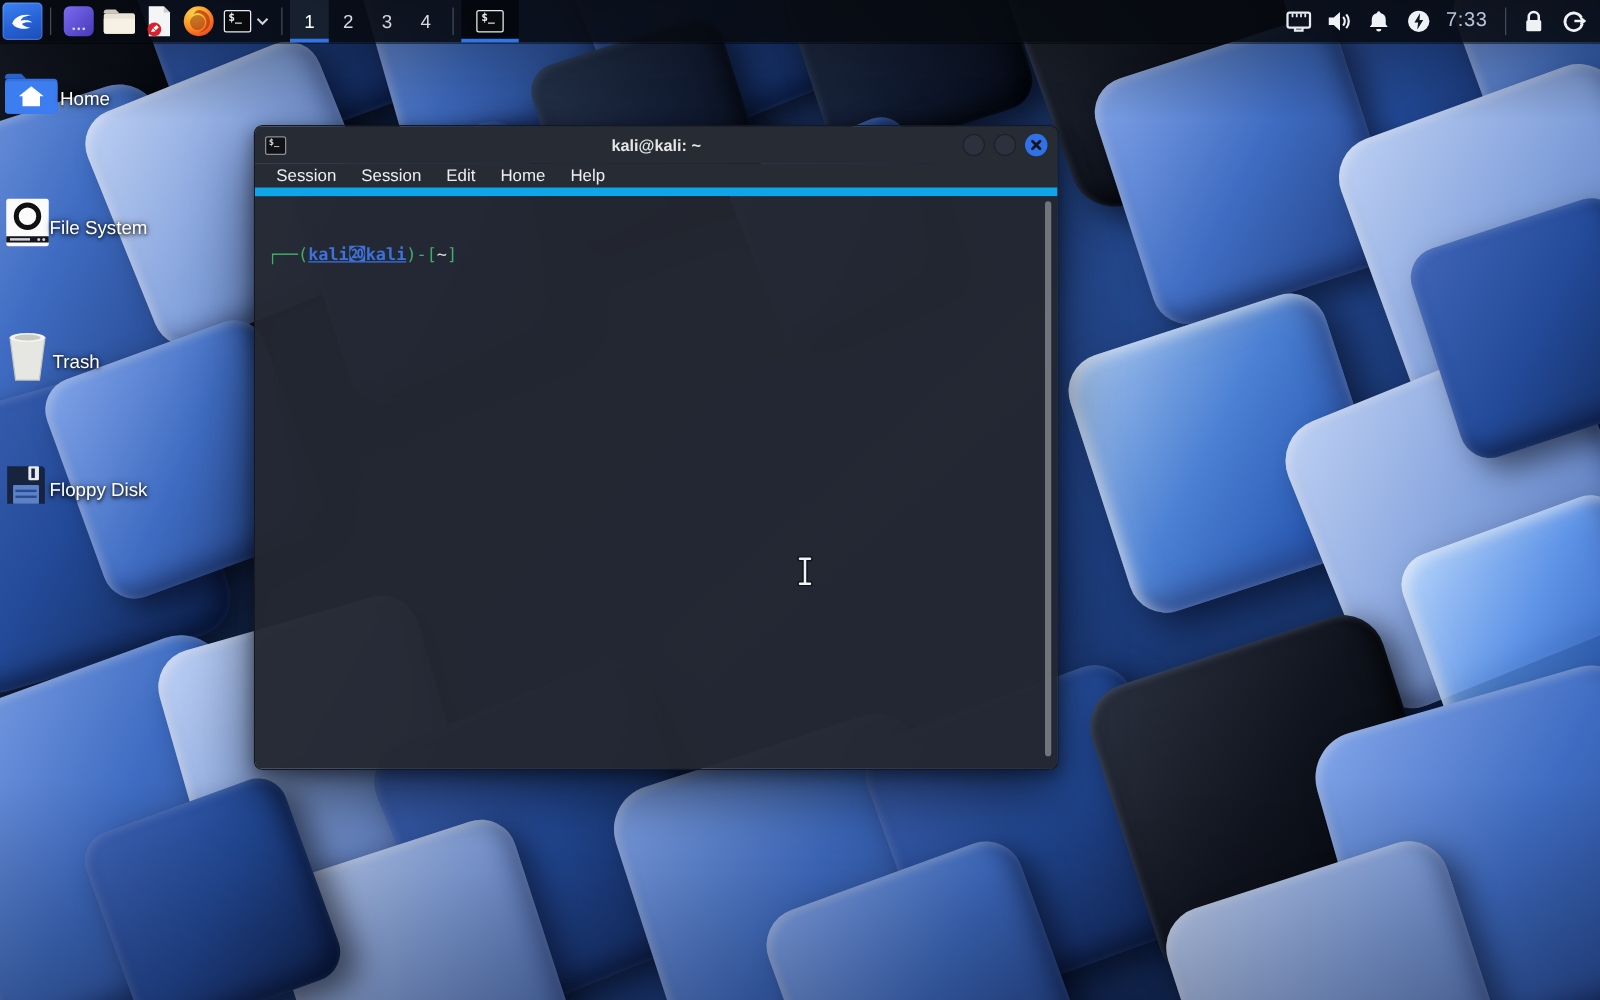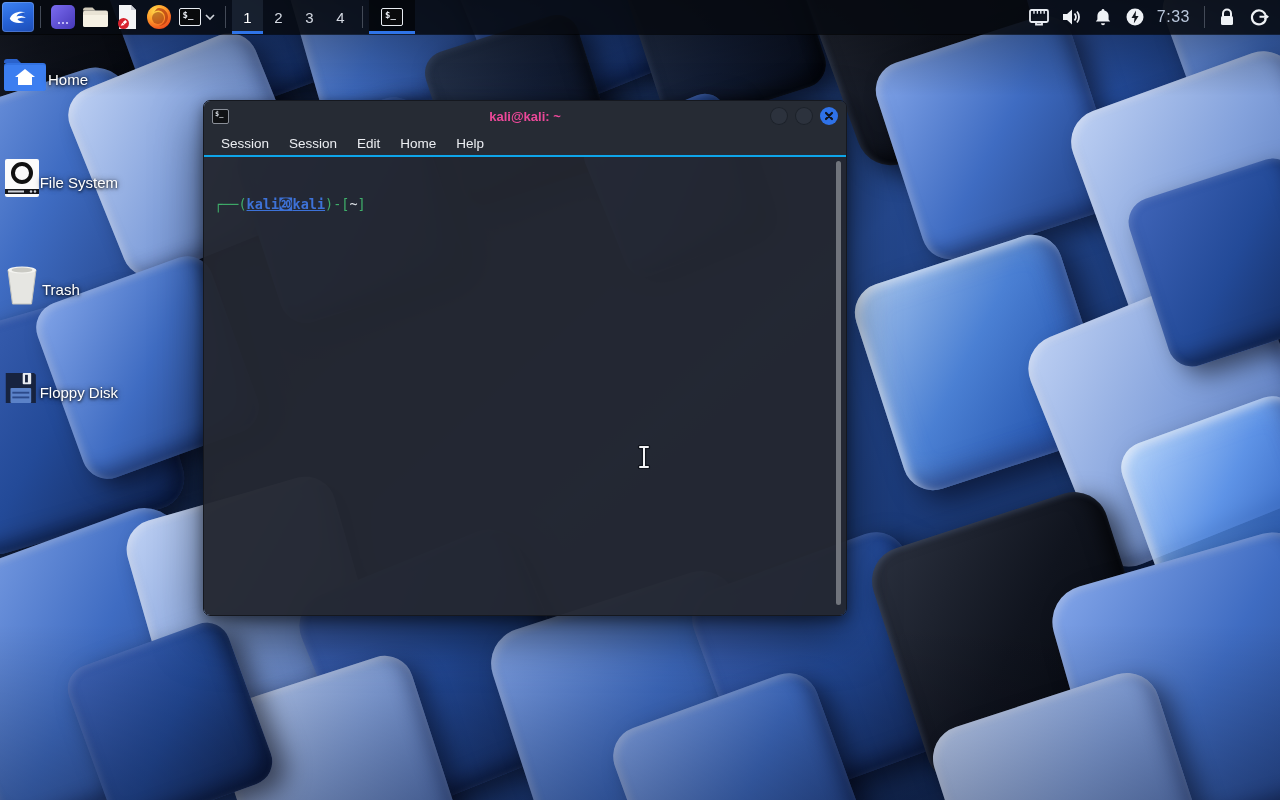--- a/index.html
+++ b/index.html
@@ -47,26 +47,26 @@
 
   
   .desk-item { position:absolute; width:116px; display:flex; align-items:center; z-index:10; }
   .desk-label { margin-top:9px; color:#ffffff; font-size:15px; text-shadow:0 1px 3px rgba(0,0,0,.95), 0 0 6px rgba(0,0,0,.6); white-space:nowrap; }
 
   
   #term-win { position:absolute; left:203px; top:100px; width:644px; height:516px; z-index:40;
     border-radius:7px; box-shadow:0 20px 48px rgba(0,0,0,.55), 0 4px 14px rgba(0,0,0,.45); overflow:hidden;
     border:1px solid #15181f; display:flex; flex-direction:column; }
   #titlebar { height:30px; background:#262b34; display:flex; align-items:center; padding:0 8px; flex:0 0 auto; }
-  #title-text { position:absolute; left:0; right:0; text-align:center; color:#ec4899; font-size:13px; font-weight:bold; pointer-events:none; }
+  #title-text { position:absolute; left:0; right:0; text-align:center; color:#e5e5e5; font-size:13px; font-weight:bold; pointer-events:none; }
   .tb-btn { width:18px; height:18px; border-radius:50%; margin-left:7px; flex:0 0 auto; position:relative; }
   .tb-plain { background:#2c323d; box-shadow:inset 0 0 0 1px #1c2129; }
   .tb-close { background:#2f72e8; display:flex; align-items:center; justify-content:center; }
   #menubar { height:26px; background:#262b34; display:flex; align-items:center; padding-left:8px; gap:2px; flex:0 0 auto;
-    border-bottom:2px solid #0ea5e9; }
+    border-bottom:7px solid #0ea5e9; }
   .menu-item { color:#eceef2; font-size:13.5px; padding:3px 9px; border-radius:3px; }
   #term-body { position:relative; flex:1; background:rgba(35,39,48,.96); padding:5px 14px 0 10px; }
   #term-text { font-family:"DejaVu Sans Mono", monospace; font-size:13.5px; line-height:17px; white-space:pre; font-weight:500; }
   .t-green { color:var(--green); }
   .t-blue { color:var(--kblue); font-weight:bold;text-decoration:underline; }
   .t-cmd { color:var(--cmd); }
   .t-pipe { color:var(--pipe); font-weight:bold; }
   .t-txt { color:var(--txt); }
   #cursor-block { display:inline-block; width:8px; height:15px; background:#f2f3f5; vertical-align:-2px; }
   #scrollbar { position:absolute; right:5px; top:4px; bottom:10px; width:5px; border-radius:3px; background:#70747c; }

